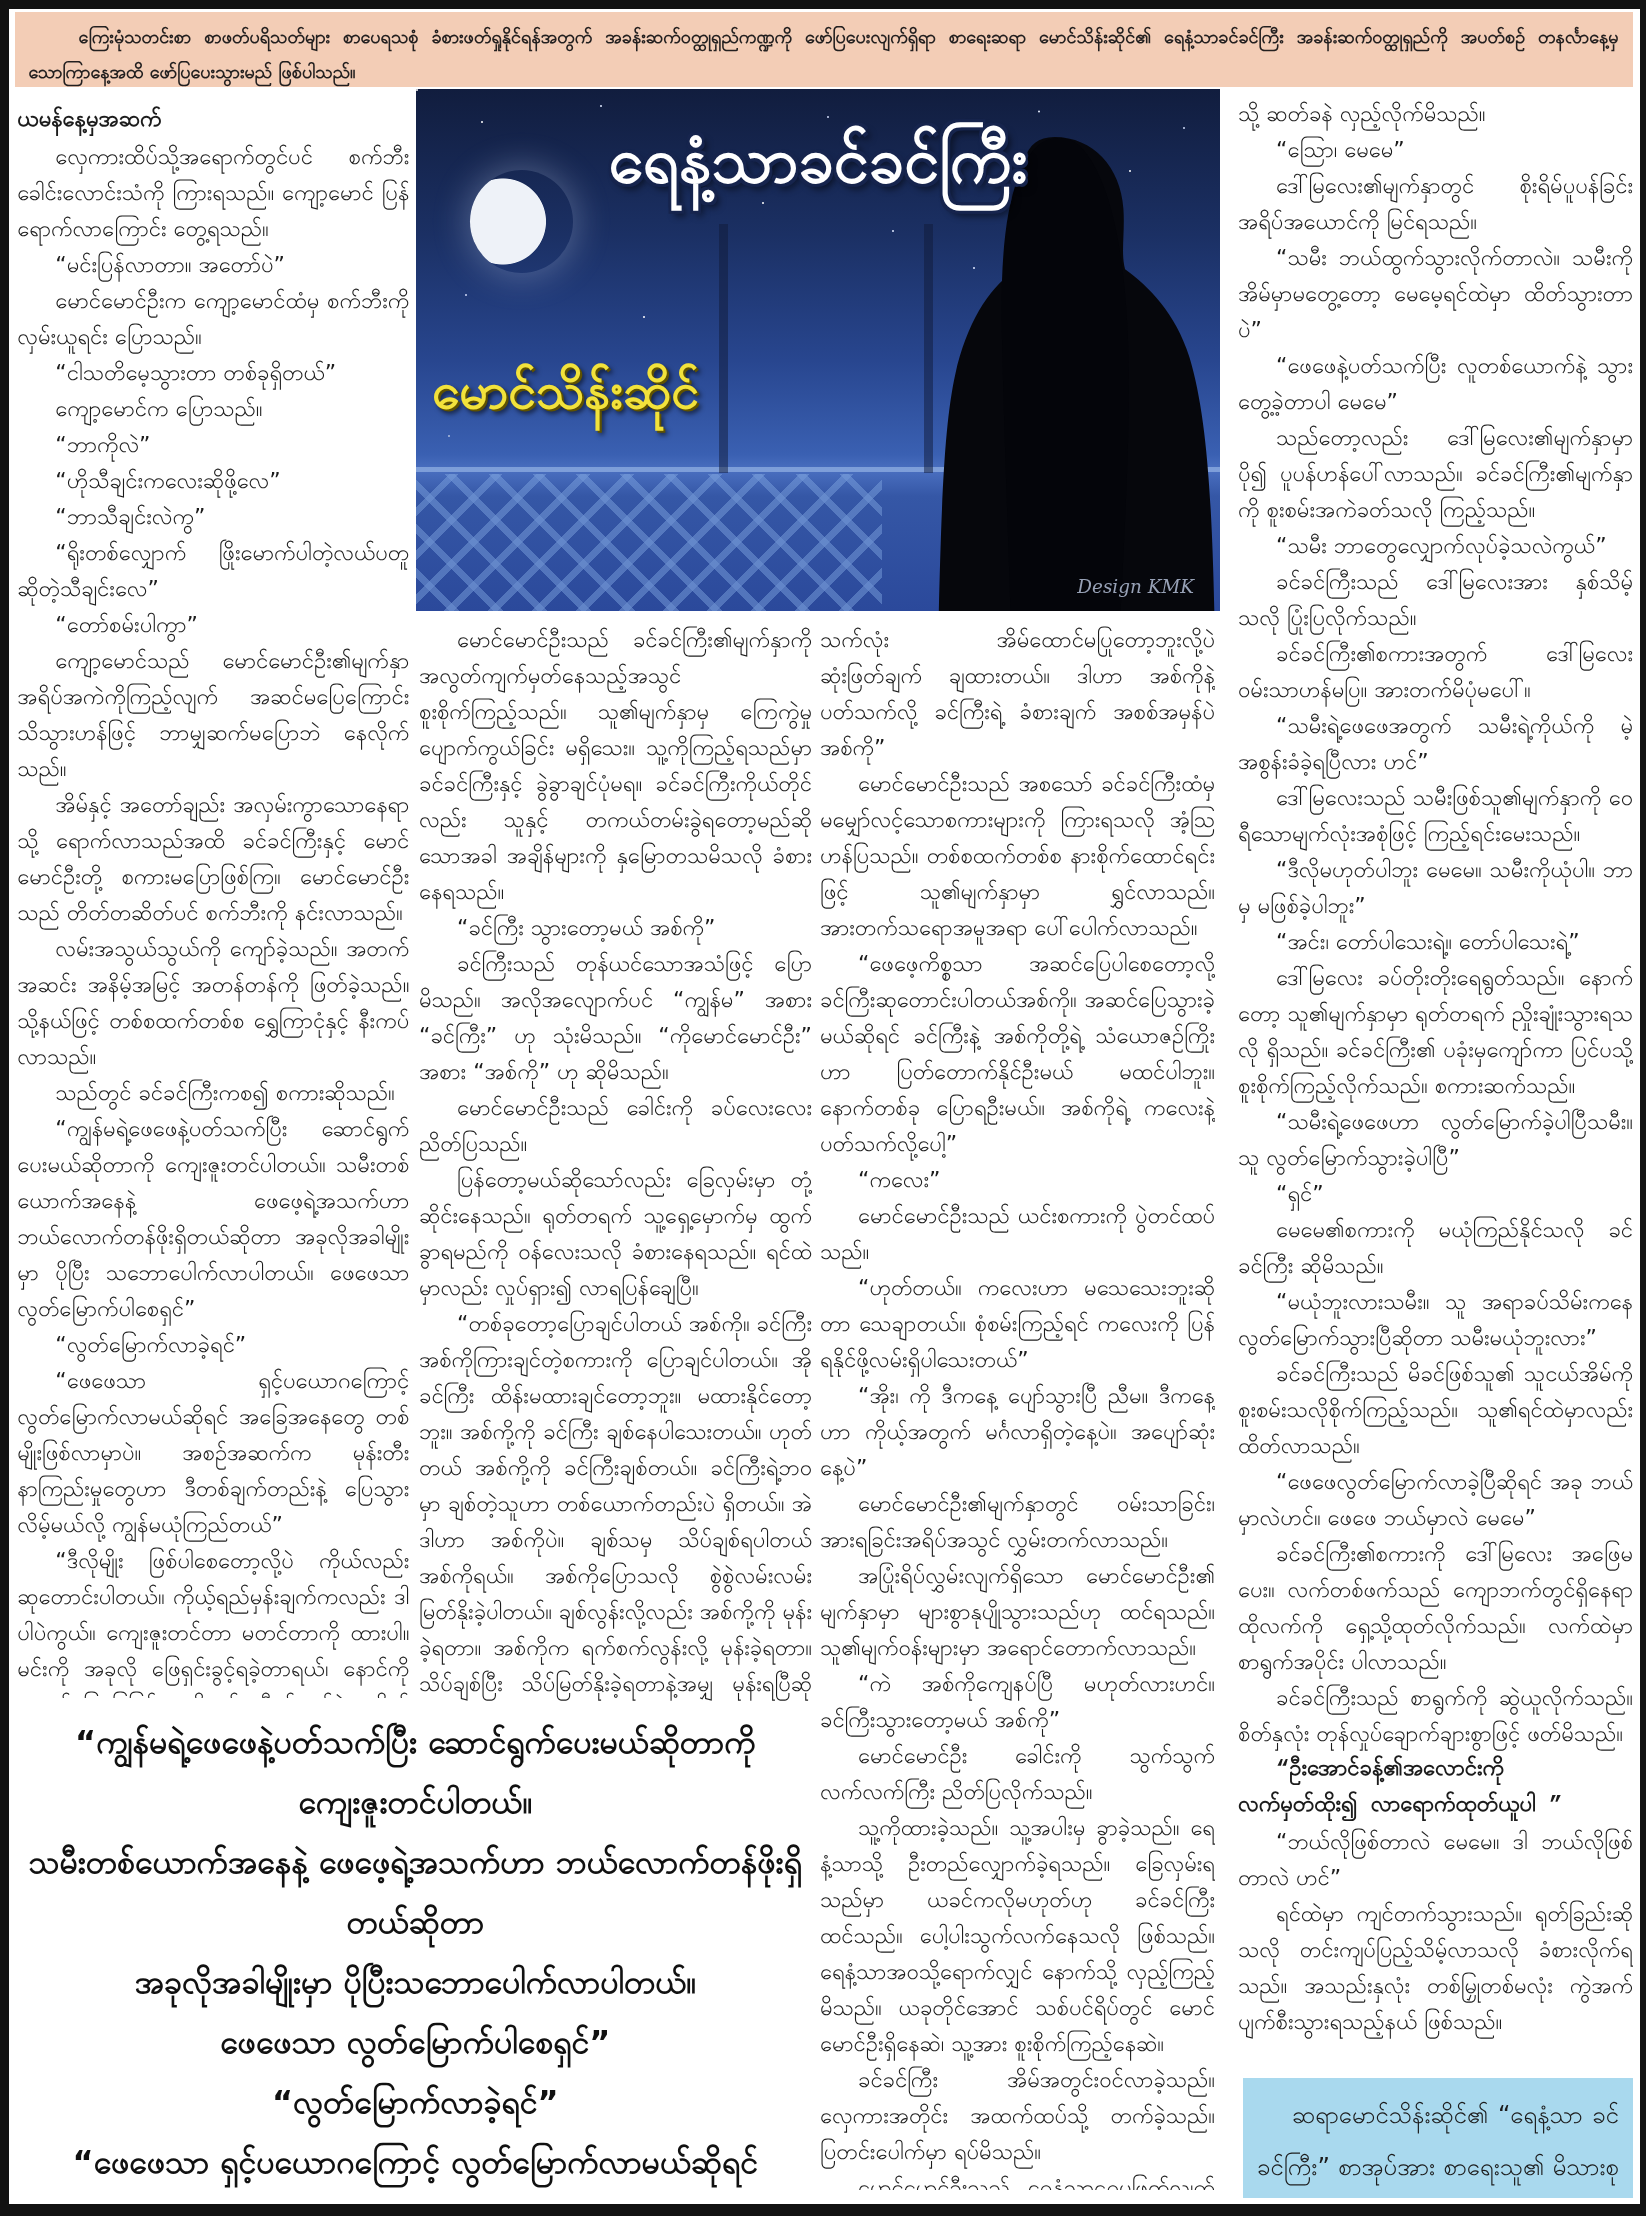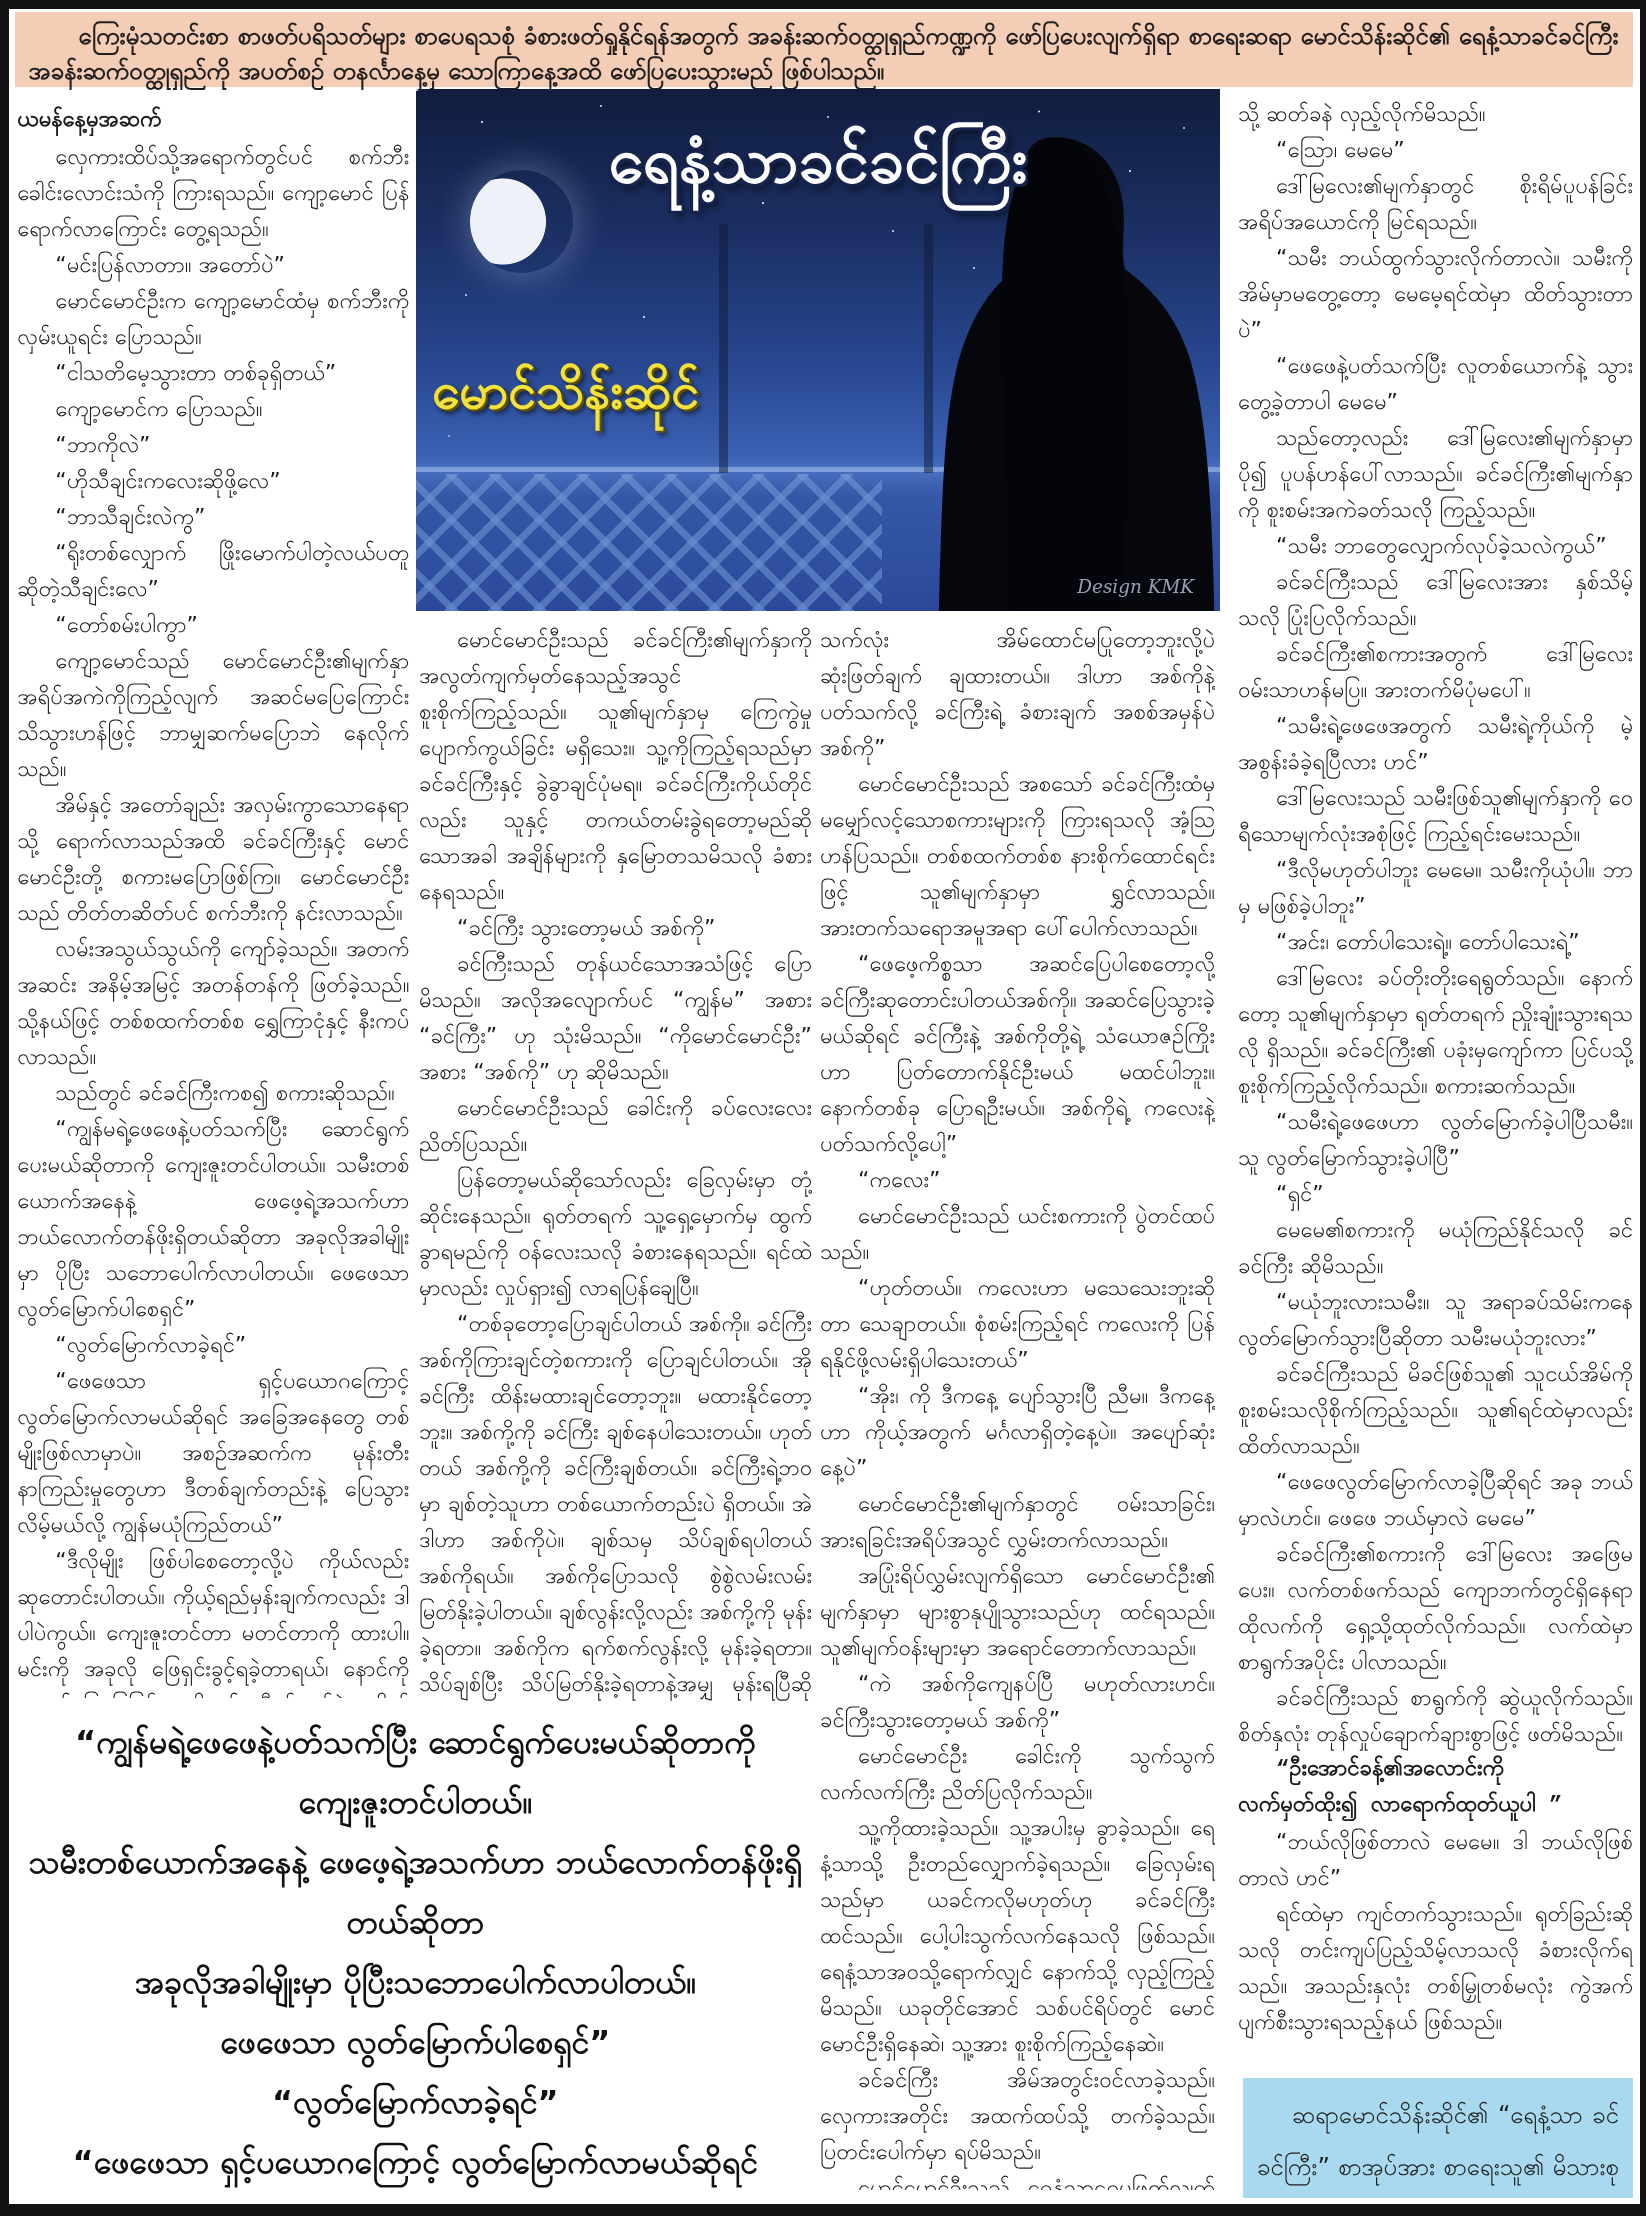--- a/index.html
+++ b/index.html
@@ -1,21 +1,21 @@
 <!DOCTYPE html>
 <html style="font-size:8.6px"><head>
 <meta charset="utf-8">
 <style>
   html,body{margin:0;padding:0;background:#444;}
   #page{position:relative;width:1647px;height:2216px;background:#121212;font-family:"DejaVu Sans",sans-serif;color:#1c1c1c;}
   #paper{position:absolute;left:9.2px;top:8.6px;width:1631px;height:2195px;background:#ffffff;}
   .abs{position:absolute;}
   
   #header-box{left:14.6px;top:12px;width:1618px;height:75px;box-sizing:border-box;padding:6.5px 14px 0 14px;}
-  #header-box p{margin:0;font-size:24px;font-weight:bold;line-height:35px;text-indent:50px;text-align:justify;color:#221f1f;}
+  #header-box p{margin:0;font-size:18px;font-weight:bold;line-height:35px;text-indent:50px;text-align:justify;color:#221f1f;}
   
   .col{box-sizing:border-box;overflow:hidden;}
   .col p{margin:0;font-size:22px;line-height:36px;text-align:justify;text-indent:38px;word-break:break-word;}
   .col p.b{font-weight:bold;font-family:Liberation Mono, monospace;}
   #col1{left:17.3px;top:103px;width:392px;height:1595px;}
   #col2{left:419px;top:622px;width:393px;height:1079px;}
   #col3{left:820px;top:622px;width:395px;height:1568px;}
   #col4{left:1238px;top:96px;width:395px;height:1974px;}
   
   #pullquote{left:17.3px;top:1712px;width:796px;height:480px;overflow:hidden;}

